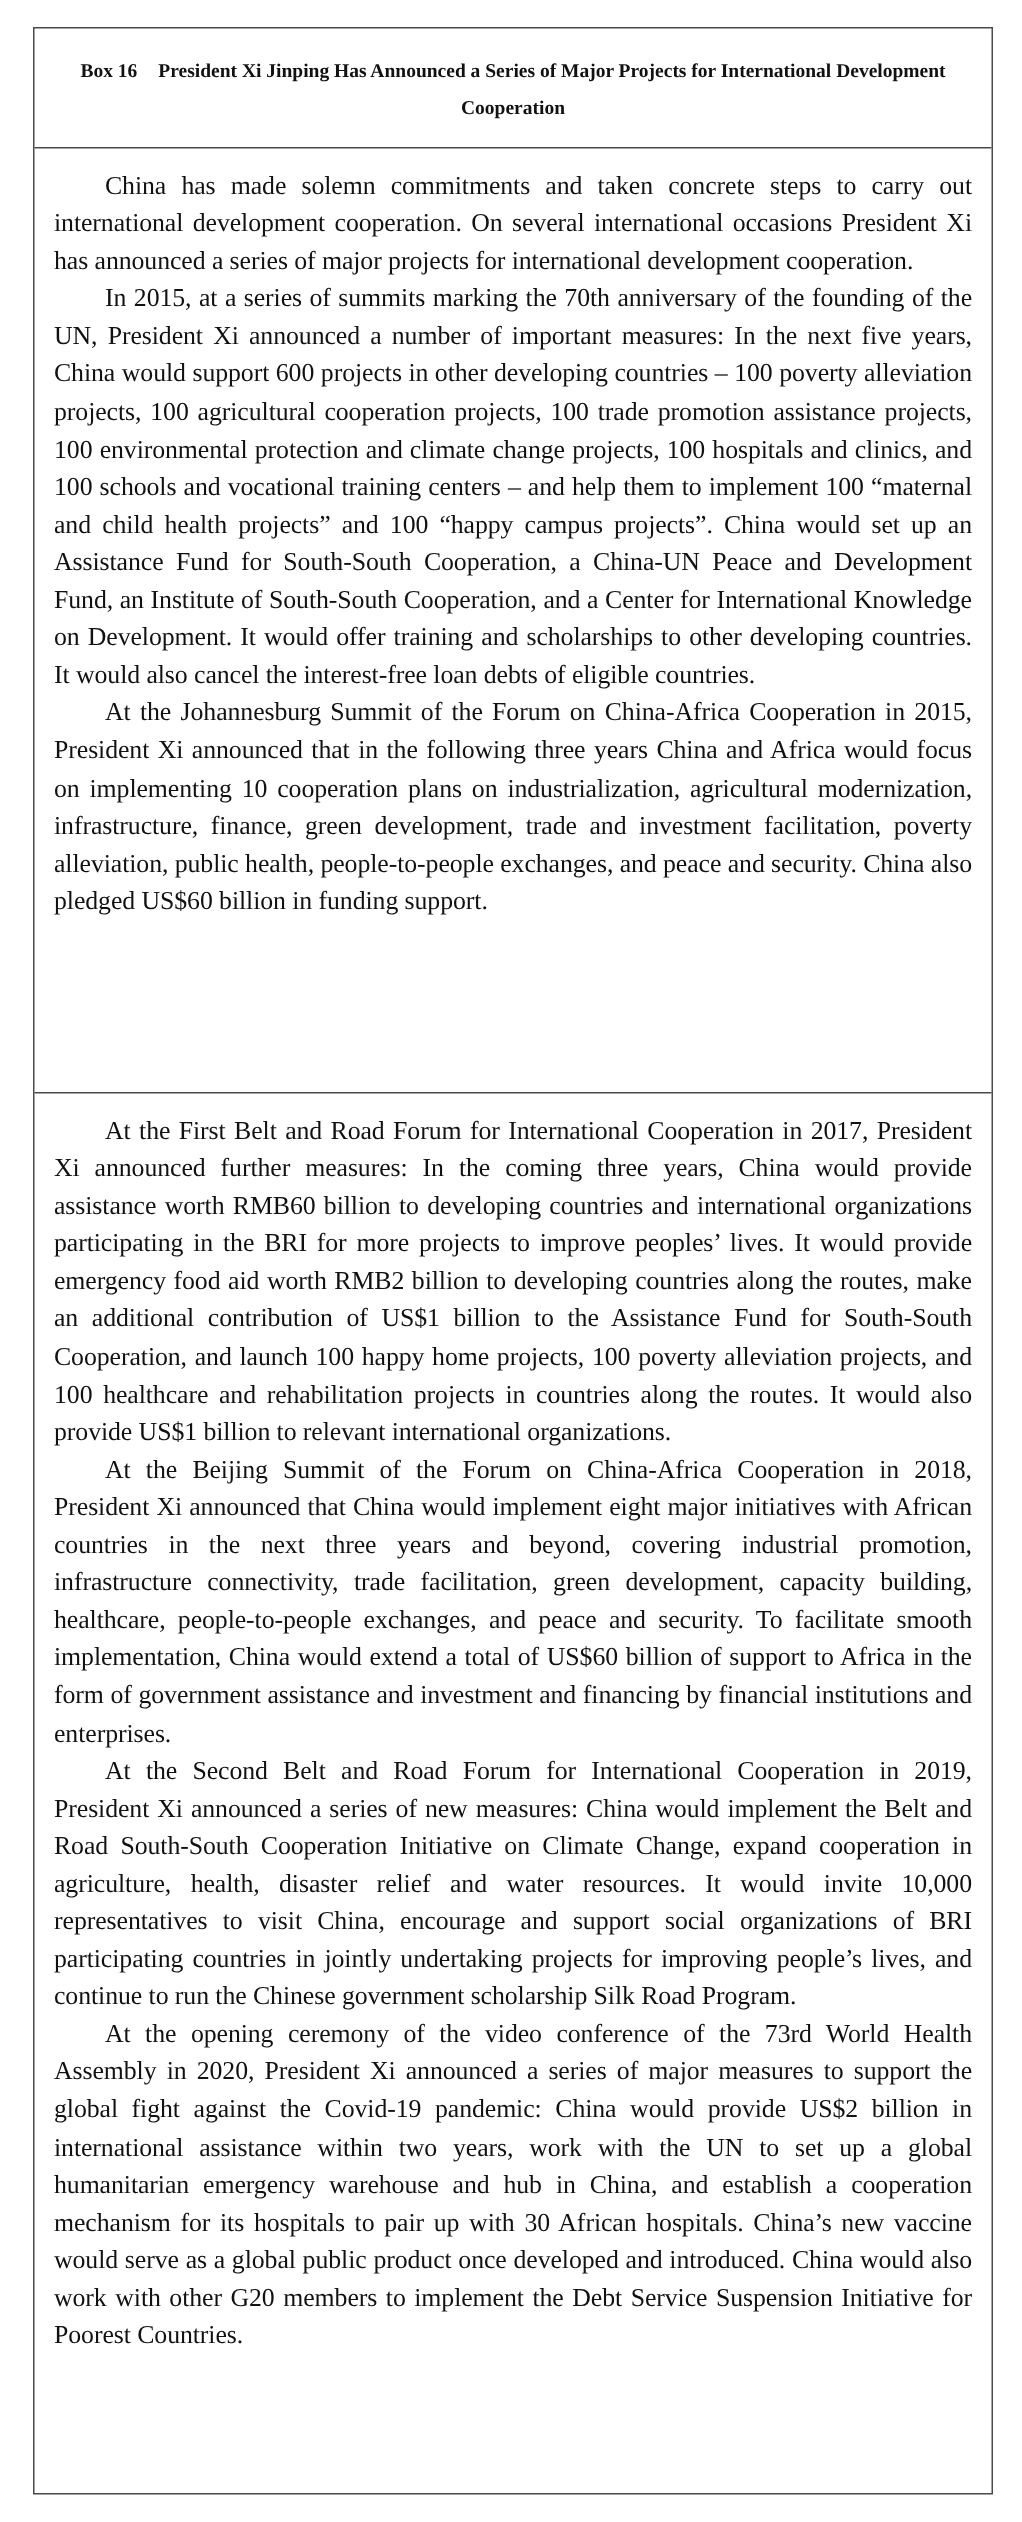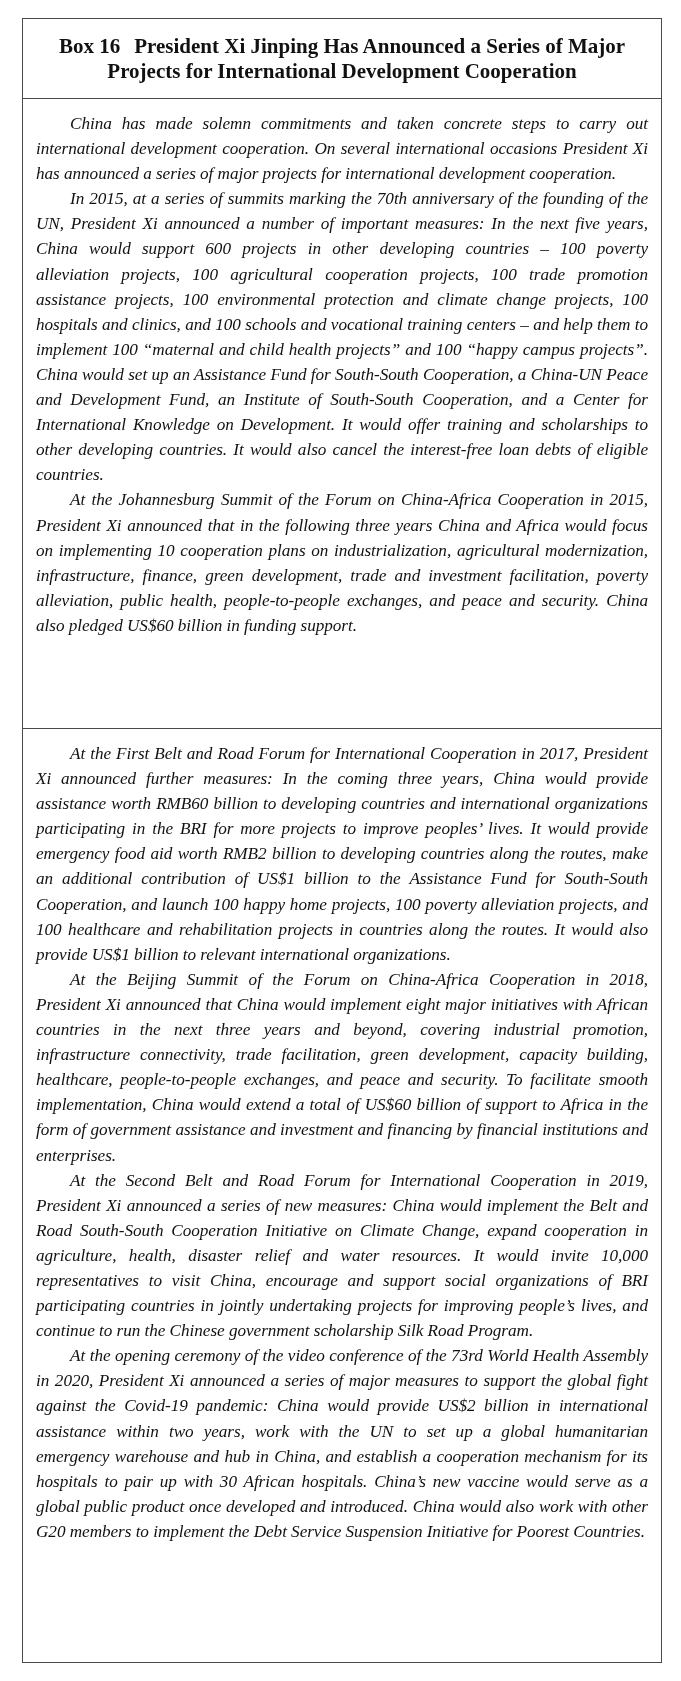--- a/index.html
+++ b/index.html
@@ -29,31 +29,30 @@
       border-bottom: 1.5px solid #4a4a4a;
       box-sizing: border-box;
       display: flex;
       align-items: center;
       justify-content: center;
       text-align: center;
       padding: 0 20px;
     }
     .box-title {
       font-weight: bold;
-      font-size: 21px;
+      font-size: 13px;
       line-height: 25px;
       margin: 0;
     }
     .box-title .label {
       margin-right: 14px;
     }
     .section {
       padding: 0 13px 1px 13px;
       box-sizing: border-box;
-      font-style: italic;
     }
     .section-1 {
       height: 630px;
       border-bottom: 1.5px solid #4a4a4a;
       padding-top: 12px;
     }
     .section-2 {
       padding-top: 12px;
     }
     .para {

